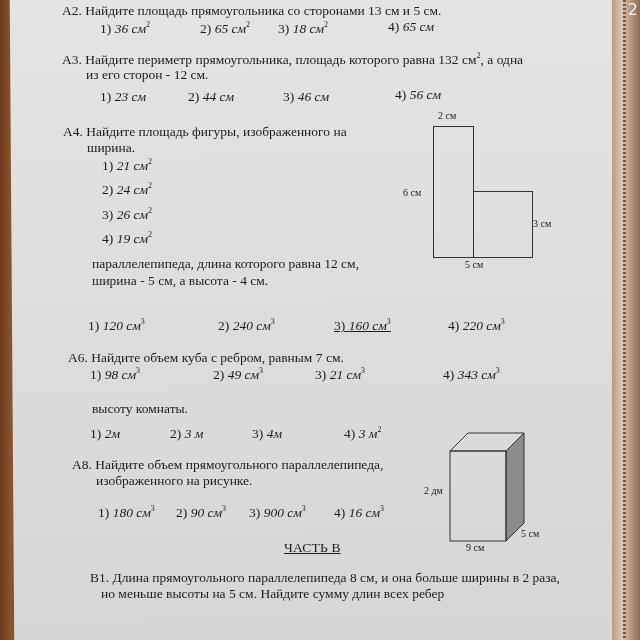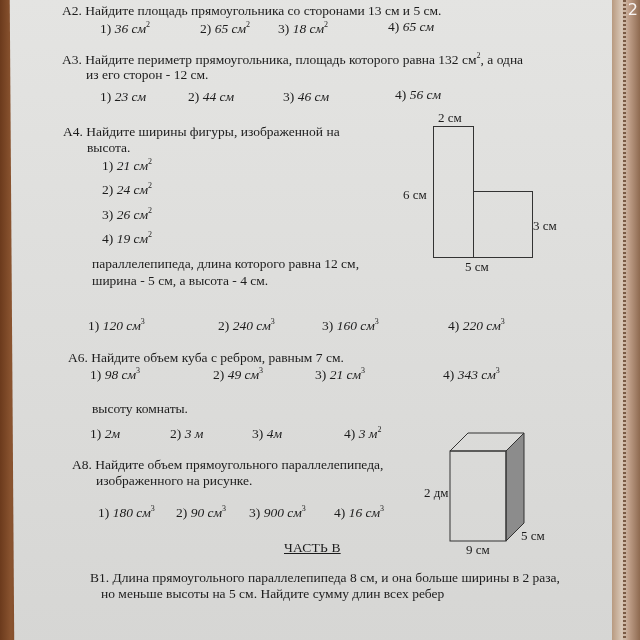--- a/index.html
+++ b/index.html
@@ -31,21 +31,21 @@
     position:absolute; right:2px; top:0px; color:#ffffff; font-size:16px;
     font-family:"DejaVu Sans", sans-serif; opacity:.9;
   }
   .q { position:absolute; font-size:13.5px; line-height:15px; white-space:nowrap; }
   .q .head { display:block; }
   .q .cont { display:block; padding-left:24px; }
   .opt { position:absolute; font-size:13.5px; white-space:nowrap;text-align:center; }
   .opt .n { font-style:normal; }
   .opt .v { font-style:italic; }
   sup { font-size:8px; vertical-align:6px; line-height:0; }
-  .lbl { position:absolute; font-size:13px; white-space:nowrap; }
+  .lbl { position:absolute; font-size:10px; white-space:nowrap; }
   .section-title { position:absolute; font-size:13.5px; letter-spacing:.2px; }
   svg { position:absolute; overflow:visible; }
 </style>
 </head>
 <body>
 
 <div class="wood-left"></div>
 <div class="paper"></div>
 <div class="sleeve"></div>
 <div class="sleeve-stitch"></div>
@@ -62,22 +62,22 @@
 <div class="q" style="left:62px;top:52px;">
   <span class="head"><span>A3.</span> <span>Найдите периметр прямоугольника, площадь которого равна 132 см</span><sup>2</sup><span>, а одна</span></span>
   <span class="cont" style="margin-top:0;">из его сторон - 12 см.</span>
 </div>
 <div class="opt" style="left:100px;top:89px;"><span class="n">1)</span> <span class="v">23 см</span></div>
 <div class="opt" style="left:188px;top:89px;"><span class="n">2)</span> <span class="v">44 см</span></div>
 <div class="opt" style="left:283px;top:89px;"><span class="n">3)</span> <span class="v">46 см</span></div>
 <div class="opt" style="left:395px;top:87px;"><span class="n">4)</span> <span class="v">56 см</span></div>
 
 <div class="q" style="left:63px;top:124px;">
-  <span class="head"><span>A4.</span> <span>Найдите ширины фигуры, изображенной на</span></span>
-  <span class="cont" style="margin-top:1px;">высота.</span>
+  <span class="head"><span>A4.</span> <span>Найдите площадь фигуры, изображенного на</span></span>
+  <span class="cont" style="margin-top:1px;">ширина.</span>
 </div>
 <div class="opt" style="left:102px;top:158px;"><span class="n">1)</span> <span class="v">21 см</span><sup>2</sup></div>
 <div class="opt" style="left:102px;top:182px;"><span class="n">2)</span> <span class="v">24 см</span><sup>2</sup></div>
 <div class="opt" style="left:102px;top:207px;"><span class="n">3)</span> <span class="v">26 см</span><sup>2</sup></div>
 <div class="opt" style="left:102px;top:231px;"><span class="n">4)</span> <span class="v">19 см</span><sup>2</sup></div>
 
 <svg style="left:0;top:0;" width="640" height="640">
   <rect x="433.5" y="126.5" width="40" height="131" fill="none" stroke="#333" stroke-width="1"></rect>
   <rect x="473.5" y="191.5" width="59" height="66" fill="none" stroke="#333" stroke-width="1"></rect>
 </svg>
@@ -85,21 +85,21 @@
 <div class="lbl" style="left:403px;top:187px;">6 см</div>
 <div class="lbl" style="left:533px;top:218px;">3 см</div>
 <div class="lbl" style="left:465px;top:259px;">5 см</div>
 
 <div class="q" style="left:68px;top:254px;">
   <span class="cont" style="margin-top:2px;">параллелепипеда, длина которого равна 12 см,</span>
   <span class="cont" style="margin-top:2px;">ширина - 5 см, а высота - 4 см.</span>
 </div>
 <div class="opt" style="left:88px;top:318px;"><span class="n">1)</span> <span class="v">120 см</span><sup>3</sup></div>
 <div class="opt" style="left:218px;top:318px;"><span class="n">2)</span> <span class="v">240 см</span><sup>3</sup></div>
-<div class="opt" style="left:322px;top:318px;"><span class="n">3)</span> <span class="v">160 см</span><sup>3</sup></div>
+<div class="opt" style="left:334px;top:318px;text-decoration:underline;"><span class="n">3)</span> <span class="v">160 см</span><sup>3</sup></div>
 <div class="opt" style="left:448px;top:318px;"><span class="n">4)</span> <span class="v">220 см</span><sup>3</sup></div>
 
 <div class="q" style="left:68px;top:350px;">
   <span class="head"><span>A6.</span> <span>Найдите объем куба с ребром, равным 7 см.</span></span>
 </div>
 <div class="opt" style="left:90px;top:367px;"><span class="n">1)</span> <span class="v">98 см</span><sup>3</sup></div>
 <div class="opt" style="left:213px;top:367px;"><span class="n">2)</span> <span class="v">49 см</span><sup>3</sup></div>
 <div class="opt" style="left:315px;top:367px;"><span class="n">3)</span> <span class="v">21 см</span><sup>3</sup></div>
 <div class="opt" style="left:443px;top:367px;"><span class="n">4)</span> <span class="v">343 см</span><sup>3</sup></div>
 

